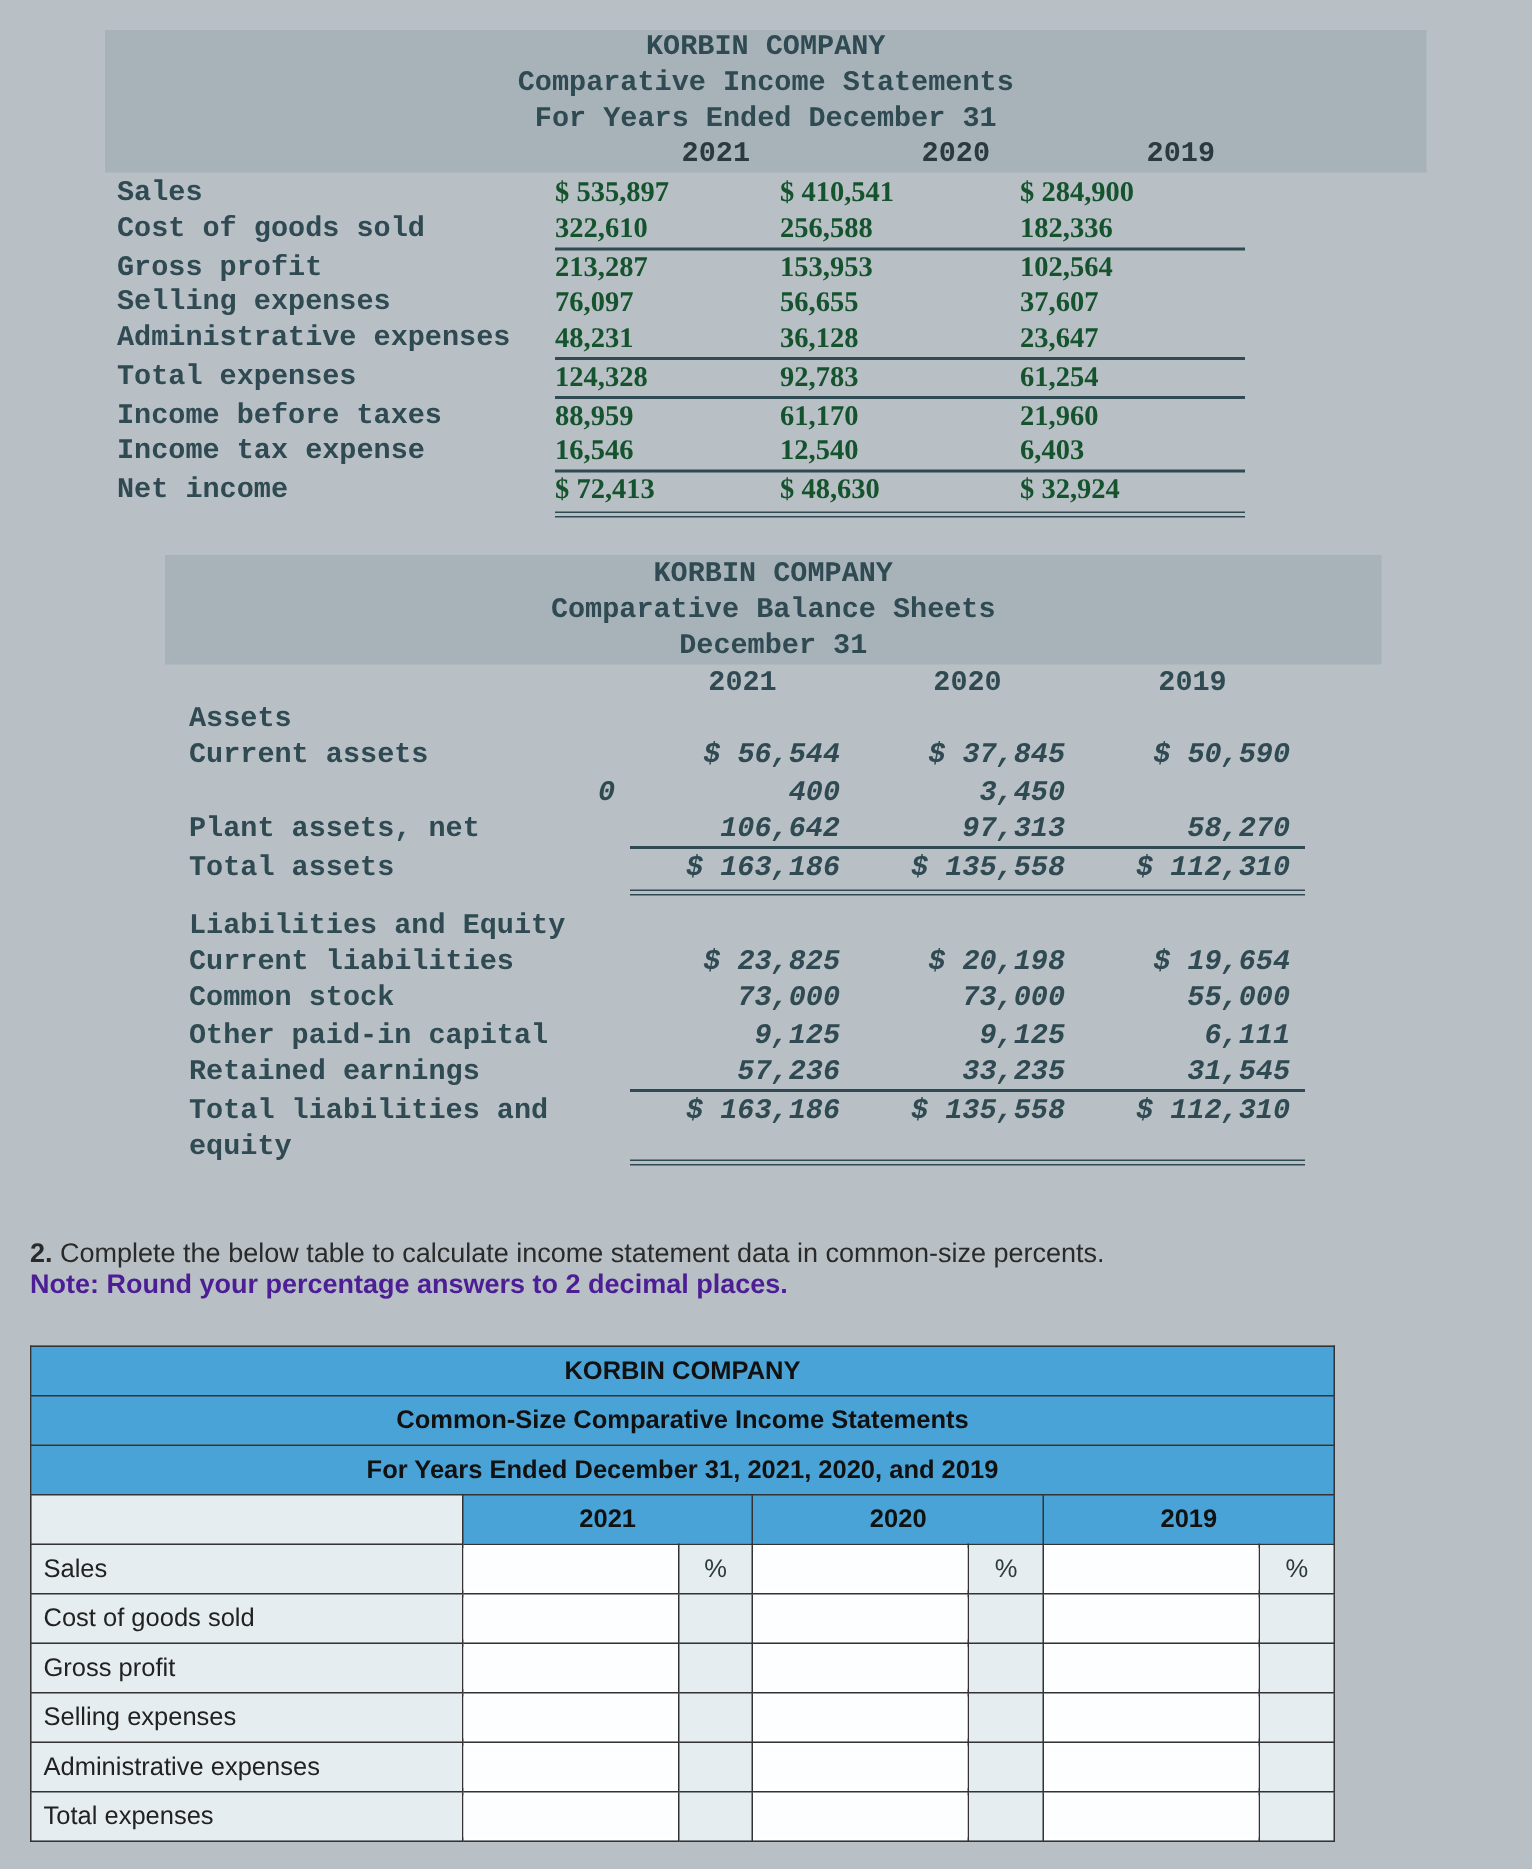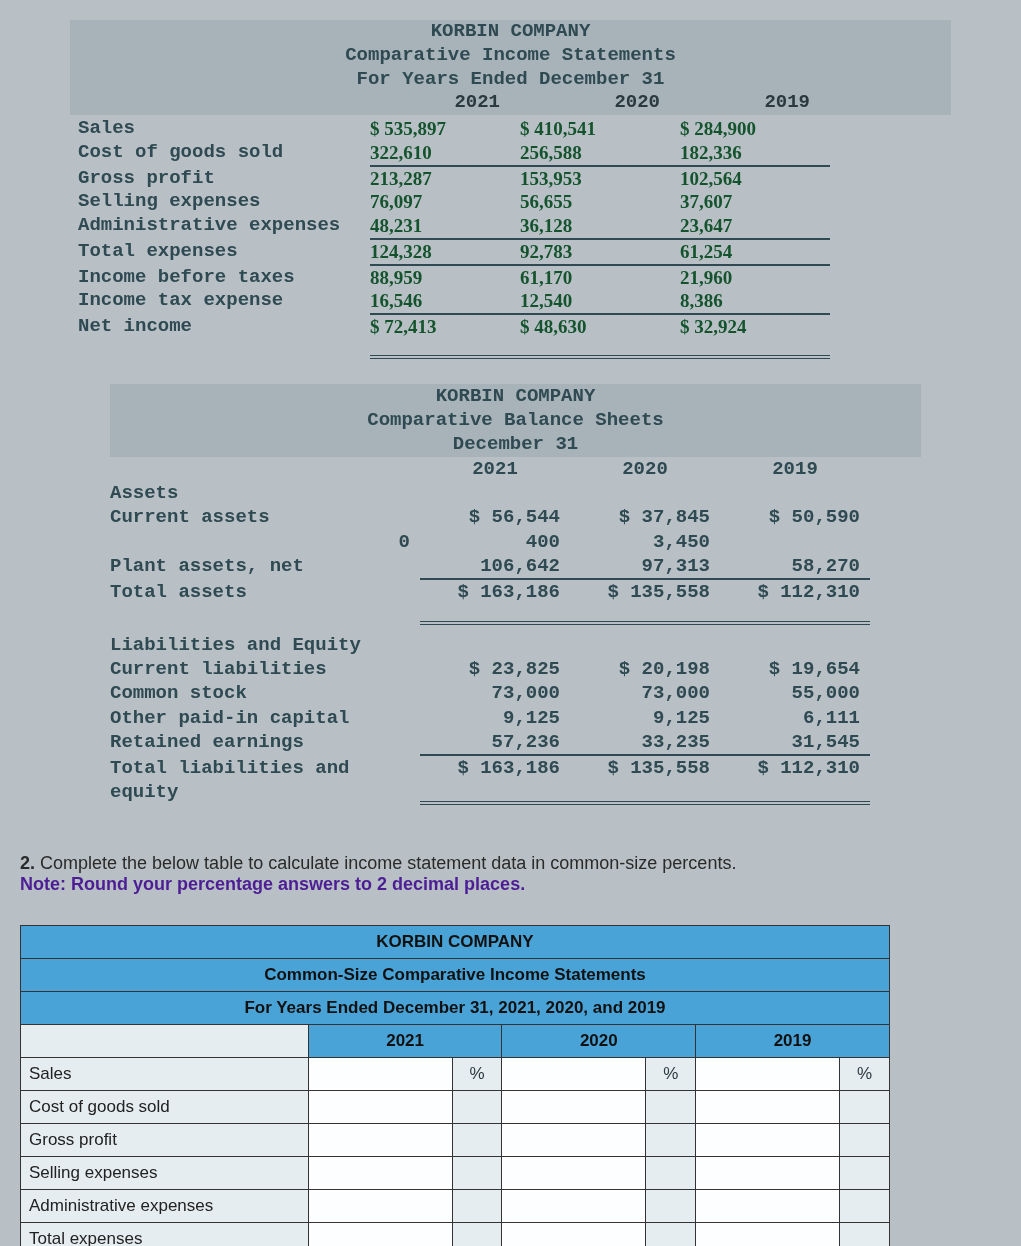--- a/index.html
+++ b/index.html
@@ -38,42 +38,42 @@
   .stmt-years > div { text-align: right; padding-right: 20px; }
   .stmt-years > div:first-child { text-align: left; }
 
   .inc-table {
     display: grid;
     grid-template-columns: 300px 150px 160px 150px;
   }
   .inc-table .lbl { text-align: left; padding-left: 8px; font-weight: bold; color:#2f4a52;}
   .inc-table .num { text-align: left; padding-right: 20px; font-weight: bold; color:#14532d;font-family:Liberation Serif, serif;}
   .u-thin { border-bottom: 2px solid #2f4a52; }
-  .u-dbl  { border-bottom: 4px double #2f4a52; padding-bottom:16px; }
+  .u-dbl  { border-bottom: 4px double #2f4a52; padding-bottom:2px; }
 
   
   .bs-wrap {
     margin: 25px 100px 20px 110px;
     font-size: 19px;
     line-height: 1.28;
     font-weight: bold;
     color:#2f4a52;
   }
   .bs-header { text-align:center; background:#a7b3b8; }
   .bs-years {
     display:grid;
     grid-template-columns: 310px 150px 150px 150px;
   }
   .bs-years > div { text-align:center; }
   .bs-table {
     display:grid;
     grid-template-columns: 310px 150px 150px 150px;
   }
-  .bs-table .lbl { text-align:left; }
-  .bs-table .num { text-align:right; padding-right:10px; }
+  .bs-table .lbl { text-align:left;margin-left:16px; }
+  .bs-table .num { text-align:right; padding-right:10px;font-style:italic; }
 
   
   .question {
     margin: 40px 20px 10px 20px;
     font-family: Arial, sans-serif;
     font-size: 18px;
     color: #2a2a2a;
   }
   .question .note { color: #4c1d95; font-weight: bold; }
 
@@ -187,21 +187,21 @@
         <div class="inc-table">
           <div class="lbl">Income before taxes</div>
           <div class="num ">88,959</div>
           <div class="num ">61,170</div>
           <div class="num ">21,960</div>
         </div>
         <div class="inc-table">
           <div class="lbl">Income tax expense</div>
           <div class="num u-thin">16,546</div>
           <div class="num u-thin">12,540</div>
-          <div class="num u-thin">8,386</div>
+          <div class="num u-thin">6,403</div>
         </div>
         <div class="inc-table">
           <div class="lbl">Net income</div>
           <div class="num u-dbl">$ 72,413</div>
           <div class="num u-dbl">$ 48,630</div>
           <div class="num u-dbl">$ 32,924</div>
         </div>
       </div>
 </div>
 

